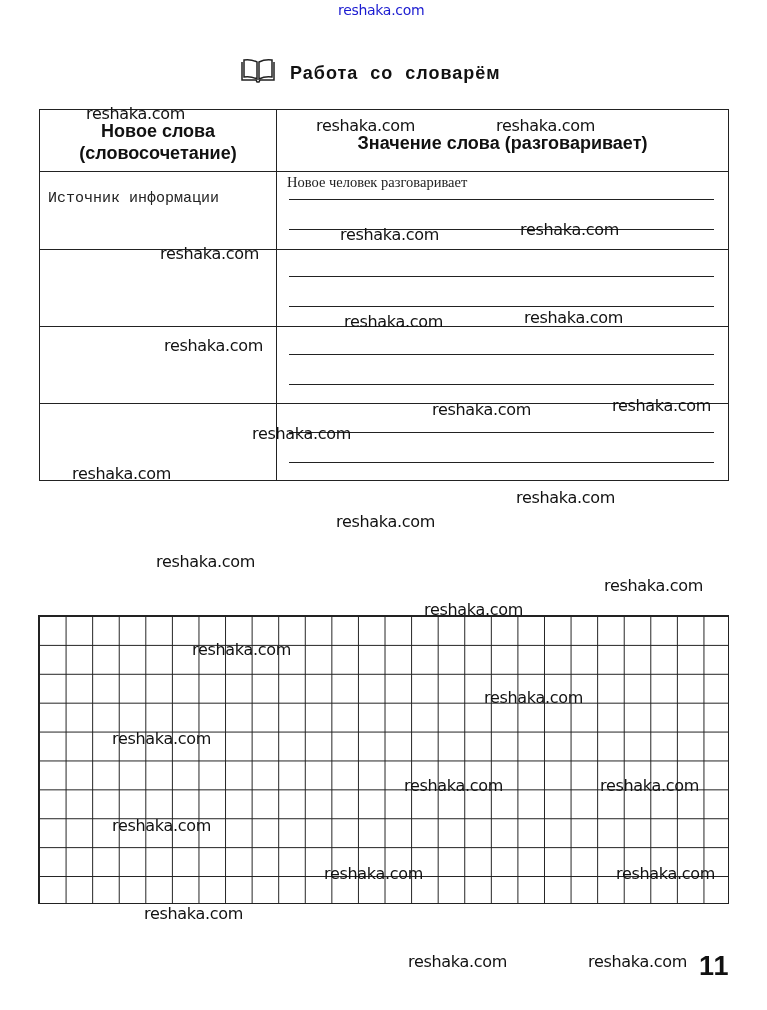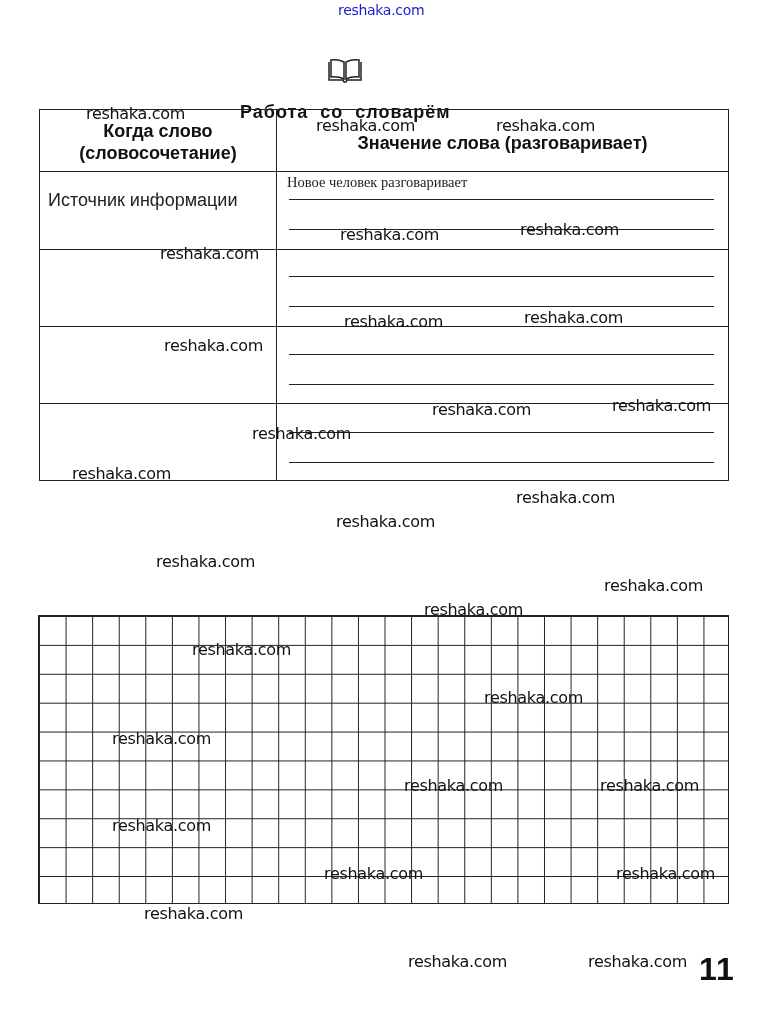--- a/index.html
+++ b/index.html
@@ -1,31 +1,31 @@
 <!DOCTYPE html>
 <html><head>
 <meta charset="utf-8">
 <style>
   html,body{margin:0;padding:0;background:#fff;}
   body{width:767px;height:1010px;position:relative;overflow:hidden;font-family:"Liberation Sans",sans-serif;color:#111;}
   .wm{position:absolute;font-family:"DejaVu Sans",sans-serif;font-size:16px;color:#111;white-space:nowrap;letter-spacing:-0.3px;text-align:right;}
   .wm.top{color:#1a1ad0;font-size:14px;}
-  .title{position:absolute;left:240px;top:58px;display:flex;align-items:center;gap:14px;flex-direction:column;}
+  .title{position:absolute;left:240px;top:58px;display:flex;align-items:center;gap:14px;}
   .title .txt{font-family:"Liberation Sans",sans-serif;font-weight:bold;font-size:18px;letter-spacing:1px;word-spacing:6px;}
   table.vocab{position:absolute;left:39px;top:109px;width:690px;border-collapse:collapse;}
   table.vocab td,table.vocab th{border:1.5px solid #222;vertical-align:top;padding:0;}
   th{font-family:"Liberation Sans",sans-serif;font-weight:bold;font-size:18px;line-height:22px;}
   .c1{width:236px;}
-  .cellword{font-family:Liberation Sans, sans-serif;font-size:18px;color:#222;}
+  .cellword{font-family:Liberation Mono, monospace;font-size:15px;color:#222;}
   .hint{font-family:"Liberation Serif",serif;font-size:14.5px;color:#222;margin:2px 0 0 10px;}
   .line{height:0;border-top:1.5px solid #222;margin:0 14px 0 12px;}
   .grid{position:absolute;left:38px;top:615px;width:691px;height:289px;border:1.5px solid #222;box-sizing:border-box;
     background-image:linear-gradient(to right,#222 1.4px,transparent 1.4px),linear-gradient(to bottom,#222 1.4px,transparent 1.4px);
     background-size:26.58px 28.9px;}
-  .pnum{position:absolute;left:699px;top:951px;font-family:"Liberation Sans",sans-serif;font-weight:bold;font-size:32px;letter-spacing:1px;}
+  .pnum{position:absolute;left:699px;top:951px;font-family:"Liberation Sans",sans-serif;font-weight:bold;font-size:27px;letter-spacing:1px;}
 </style>
 </head>
 <body>
 
 <div class="wm top" style="left:338px;top:2px;">reshaka.com</div>
 
 <div class="title">
   <span>
     <svg width="36" height="26" viewBox="0 0 36 26">
       <path d="M2 4 L2 22 L16 22 L17 24 L19 24 L20 22 L34 22 L34 4" fill="none" stroke="#222" stroke-width="1.5"></path>
@@ -33,21 +33,21 @@
       <path d="M32 2 Q25 1 19 4 L19 21 Q25 18 32 19 Z" fill="#fff" stroke="#222" stroke-width="1.5"></path>
     </svg>
   </span>
   <span class="txt">Работа со словарём</span>
 </div>
 
 <table class="vocab">
   <tbody>
       <tr style="height:62px;">
     <th class="c1" style="padding-top:10px;">
-      <div>Когда слово</div>
+      <div>Новое слова</div>
       <div>(словосочетание)</div>
     </th>
     <th style="padding-top:22px;">Значение слова (разговаривает)</th>
   </tr>
   <tr style="height:78px;">
     <td class="c1">
           <div class="cellword" style="margin:18px 0 0 8px;">Источник информации</div>
         </td>
     <td>
       <div class="hint">Новое человек разговаривает</div>

